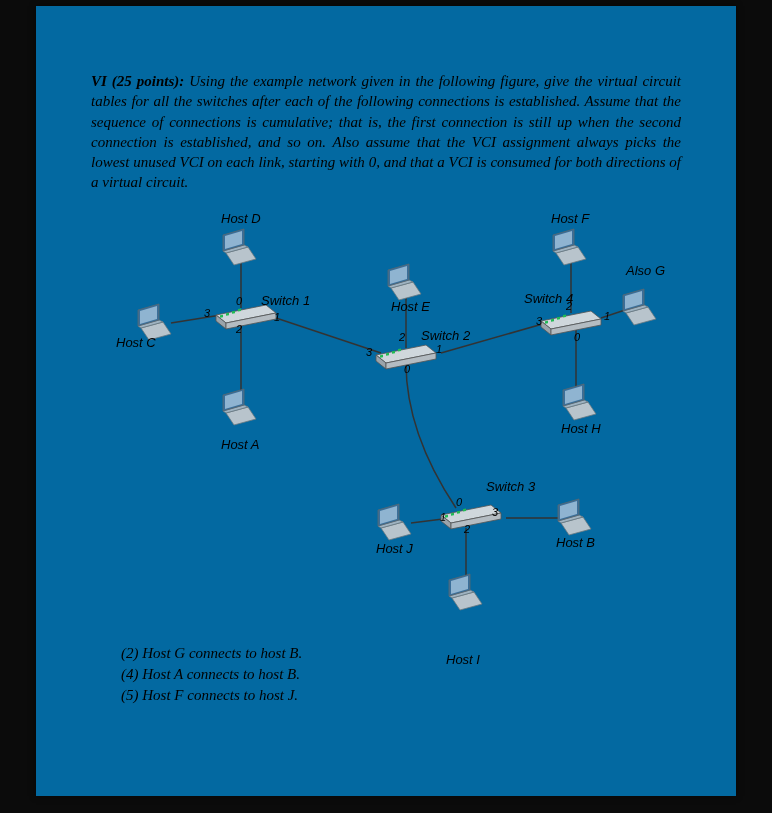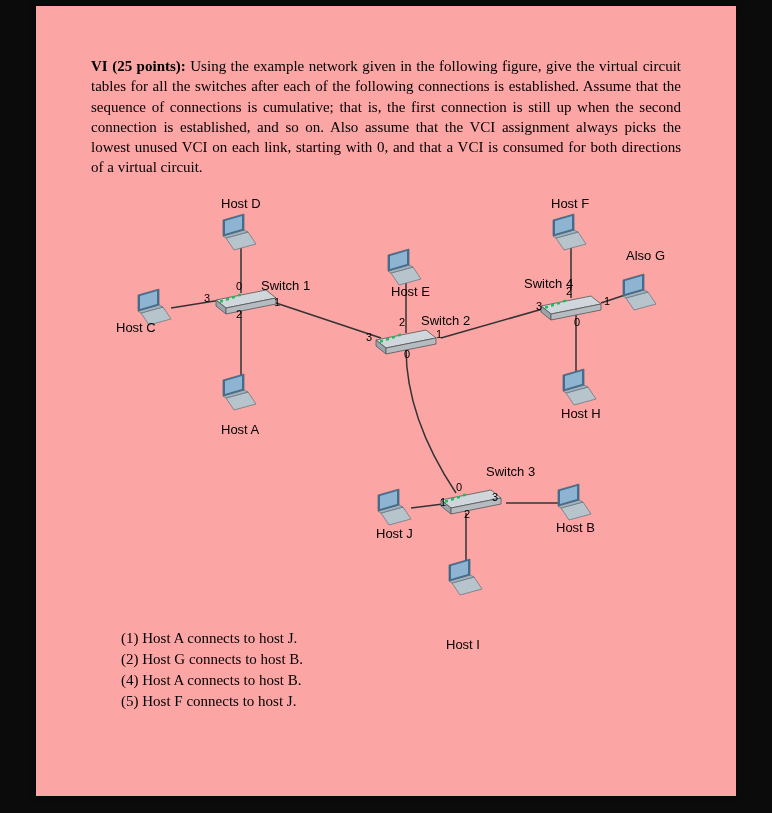--- a/index.html
+++ b/index.html
@@ -14,27 +14,28 @@
     background: #0b0b0b;
     display: flex;
     align-items: flex-start;
     justify-content: center;
     box-sizing: border-box;
   }
   .sheet {
     width: 700px;
     height: 790px;
     margin-top: 6px;
-    background: #fca5a5;
+    background: #0369a1;
     box-shadow: 0 0 6px rgba(0,0,0,0.5);
     position: relative;
     box-sizing: border-box;
-    padding: 50px 55px 30px 55px;
+    padding: 65px 55px 30px 55px;
     font-family: "Times New Roman", Times, serif;
     color: #000;
+    font-style: italic;
   }
   .question {
     font-size: 15px;
     line-height: 1.35;
     text-align: justify;
   }
   .question b {
     font-weight: bold;
   }
   .figure {
@@ -189,20 +190,19 @@
       <div class="portnum" style="left:386px; top:303px;">3</div>
 
       <div class="portnum" style="left:468px; top:128px;">0</div>
       <div class="portnum" style="left:498px; top:107px;">1</div>
       <div class="portnum" style="left:460px; top:97px;">2</div>
       <div class="portnum" style="left:430px; top:112px;">3</div>
 
     </div>
 
     <div class="answers">
-      <div>(1) Host A connects to host J.</div>
       <div>(2) Host G connects to host B.</div>
       <div>(4) Host A connects to host B.</div>
       <div>(5) Host F connects to host J.</div>
     </div>
 
   </div>
 </div>
 
 </body></html>

